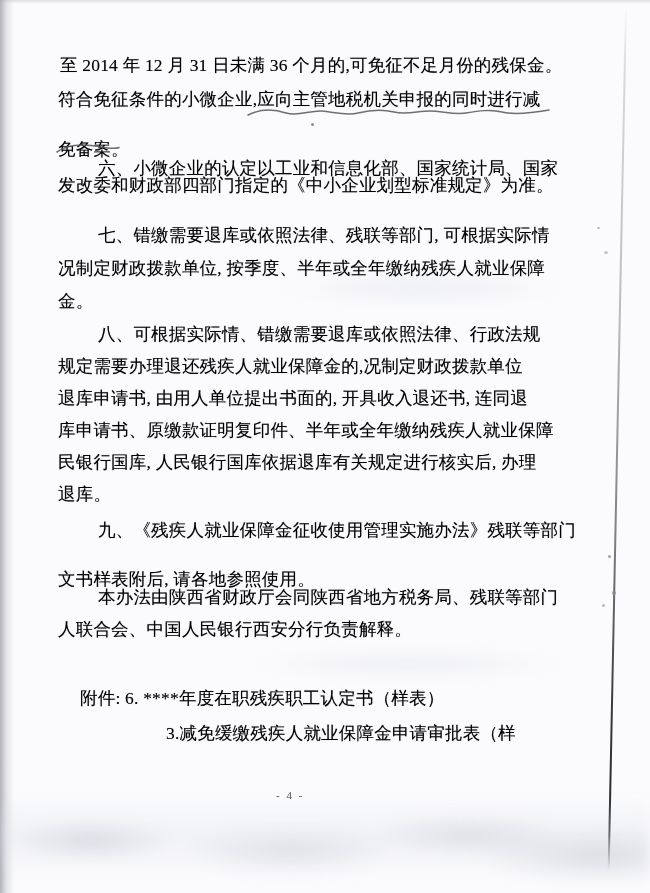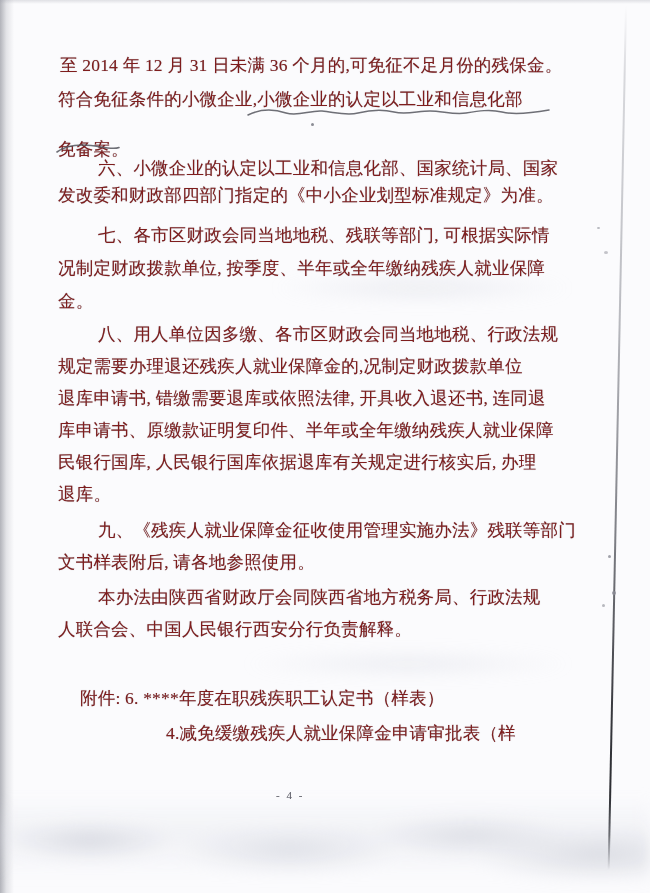--- a/index.html
+++ b/index.html
@@ -40,21 +40,21 @@
     transform:rotate(1.15deg);transform-origin:top center;
     background:linear-gradient(to bottom,
       rgba(150,152,160,0) 0%, rgba(150,152,160,.35) 8%,
       rgba(110,112,122,.45) 35%, rgba(70,72,80,.7) 62%,
       rgba(38,39,45,.92) 82%, rgba(28,29,34,.95) 96%, rgba(28,29,34,0) 100%);
   }
   .speck{position:absolute;border-radius:50%;background:#8b8c95;}
   
   .tline{
     position:absolute;white-space:nowrap;
-    font-size:17.5px;line-height:22px;color:#7f1d1d;
+    font-size:17.5px;line-height:22px;color:#000000;
     text-shadow:0 0 0.8px rgba(79,80,89,.55);
     letter-spacing:0.2px;
   }
   #page-num{
     position:absolute;left:276px;top:789px;
     font-size:11px;color:#63646d;letter-spacing:2px;
     text-shadow:0 0 0.6px rgba(99,100,109,.5);
   }
   .underline-svg{position:absolute;overflow:visible;}
 </style>
@@ -68,39 +68,39 @@
 <div id="mottle-mid" class="mottle"></div>
 <div id="mottle-low" class="mottle"></div>
 <div class="speck" style="left:311px;top:123px;width:3px;height:3px"></div>
 <div class="speck" style="left:597px;top:227px;width:3px;height:2px;opacity:.6"></div>
 <div class="speck" style="left:604px;top:251px;width:4px;height:3px;opacity:.5"></div>
 <div class="speck" style="left:608px;top:555px;width:3px;height:3px;opacity:.8"></div>
 <div class="speck" style="left:612px;top:591px;width:4px;height:4px;opacity:.85"></div>
 <div class="speck" style="left:602px;top:604px;width:3px;height:3px;opacity:.6"></div>
 
 <div class="tline" style="left:60px;top:54px">至 2014 年 12 月 31 日未满 36 个月的,可免征不足月份的残保金。</div>
-<div class="tline" style="left:58px;top:88px">符合免征条件的小微企业,小微企业的认定以工业和信息化部</div>
+<div class="tline" style="left:58px;top:88px">符合免征条件的小微企业,应向主管地税机关申报的同时进行减</div>
 <div class="tline" style="left:58px;top:138px">免备案。</div>
 <div class="tline" style="left:98px;top:157px">六、小微企业的认定以工业和信息化部、国家统计局、国家</div>
-<div class="tline" style="left:58px;top:184px">发改委和财政部四部门指定的《中小企业划型标准规定》为准。</div>
-<div class="tline" style="left:98px;top:224px">七、各市区财政会同当地地税、残联等部门, 可根据实际情</div>
+<div class="tline" style="left:58px;top:174px">发改委和财政部四部门指定的《中小企业划型标准规定》为准。</div>
+<div class="tline" style="left:98px;top:224px">七、错缴需要退库或依照法律、残联等部门, 可根据实际情</div>
 <div class="tline" style="left:58px;top:257px">况制定财政拨款单位, 按季度、半年或全年缴纳残疾人就业保障</div>
 <div class="tline" style="left:58px;top:290px">金。</div>
-<div class="tline" style="left:98px;top:323px">八、用人单位因多缴、各市区财政会同当地地税、行政法规</div>
+<div class="tline" style="left:98px;top:323px">八、可根据实际情、错缴需要退库或依照法律、行政法规</div>
 <div class="tline" style="left:58px;top:355px">规定需要办理退还残疾人就业保障金的,况制定财政拨款单位</div>
-<div class="tline" style="left:58px;top:387px">退库申请书, 错缴需要退库或依照法律, 开具收入退还书, 连同退</div>
+<div class="tline" style="left:58px;top:387px">退库申请书, 由用人单位提出书面的, 开具收入退还书, 连同退</div>
 <div class="tline" style="left:58px;top:419px">库申请书、原缴款证明复印件、半年或全年缴纳残疾人就业保障</div>
 <div class="tline" style="left:58px;top:451px">民银行国库, 人民银行国库依据退库有关规定进行核实后, 办理</div>
 <div class="tline" style="left:58px;top:483px">退库。</div>
 <div class="tline" style="left:98px;top:519px">九、《残疾人就业保障金征收使用管理实施办法》残联等部门</div>
-<div class="tline" style="left:58px;top:551px">文书样表附后, 请各地参照使用。</div>
-<div class="tline" style="left:98px;top:586px">本办法由陕西省财政厅会同陕西省地方税务局、行政法规</div>
+<div class="tline" style="left:58px;top:568px">文书样表附后, 请各地参照使用。</div>
+<div class="tline" style="left:98px;top:586px">本办法由陕西省财政厅会同陕西省地方税务局、残联等部门</div>
 <div class="tline" style="left:58px;top:618px">人联合会、中国人民银行西安分行负责解释。</div>
 <div class="tline" style="left:80px;top:687px">附件: 6. ****年度在职残疾职工认定书（样表）</div>
-<div class="tline" style="left:166px;top:722px">4.减免缓缴残疾人就业保障金申请审批表（样</div>
+<div class="tline" style="left:166px;top:722px">3.减免缓缴残疾人就业保障金申请审批表（样</div>
 
 <svg class="underline-svg" style="left:246px;top:105px" width="306" height="16" viewBox="0 0 306 16">
   <path d="M2,10 C 14,4 28,4 40,8 C 52,12 64,5 76,6 C 88,7 100,11 112,8 C 124,5 136,4 148,7 C 160,10 172,6 184,6 C 196,6 208,10 220,8 C 232,6 244,4 256,7 C 268,10 286,8 303,5" fill="none" stroke="#55565e" stroke-width="1.5" stroke-linecap="round" opacity="0.85"></path>
 </svg>
 <svg class="underline-svg" style="left:55px;top:141px" width="66" height="14" viewBox="0 0 66 14">
   <path d="M2,11 C 10,5 22,3 36,4.5 C 48,6 58,9 64,6.5" fill="none" stroke="#55565e" stroke-width="1.6" stroke-linecap="round" opacity="0.85"></path>
 </svg>
 
 <div id="page-num">- 4 -</div>
 

